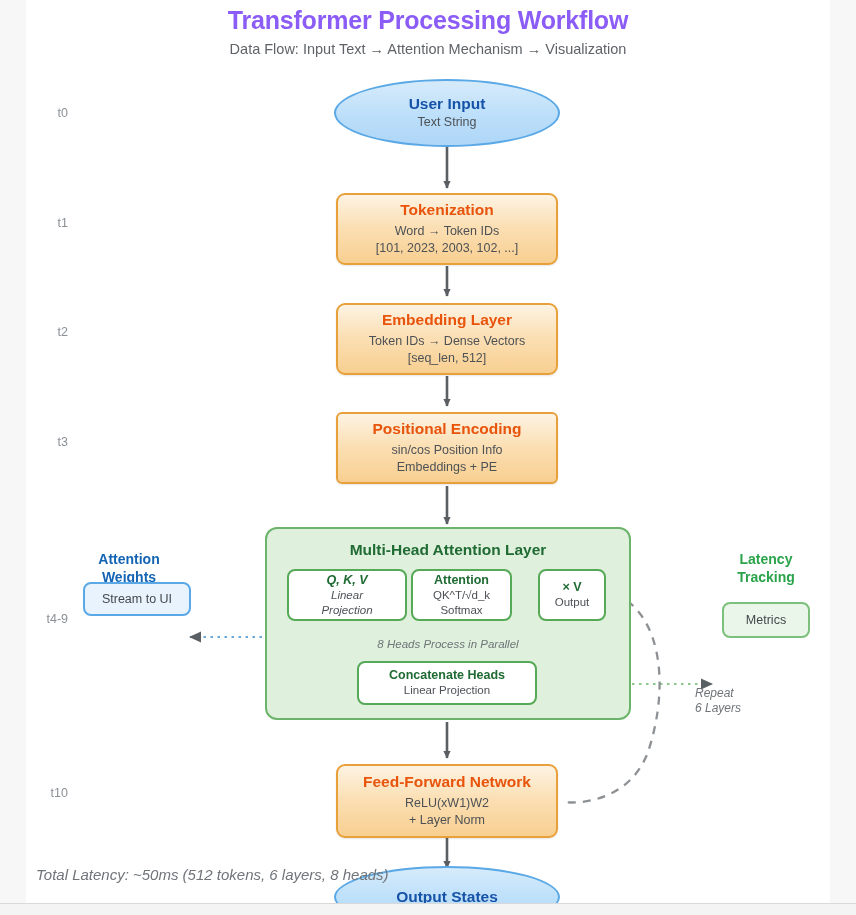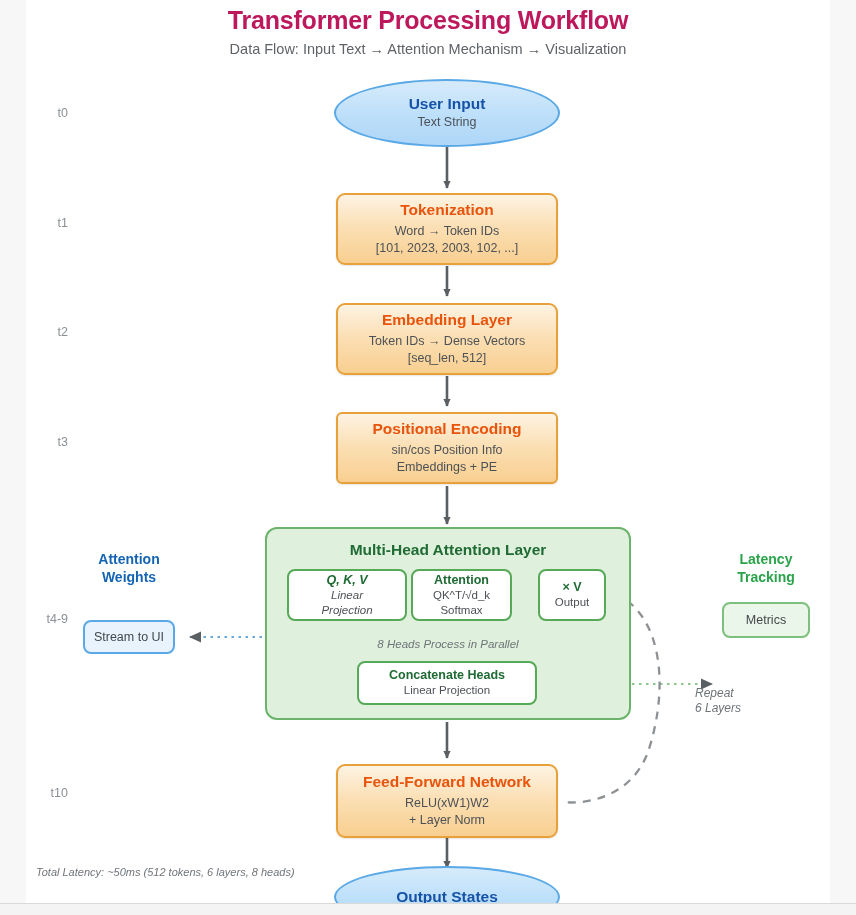--- a/index.html
+++ b/index.html
@@ -52,21 +52,21 @@
 
   
   .title {
     position: absolute;
     left: 0;
     right: 0;
     top: 6px;
     text-align: center;
     font-size: 25px;
     font-weight: bold;
-    color: #be185d;
+    color: #8b5cf6;
     letter-spacing: -0.2px;
   }
   .subtitle {
     position: absolute;
     left: 0;
     right: 0;
     top: 41px;
     text-align: center;
     font-size: 14.5px;
     color: #5f6368;
@@ -221,21 +221,21 @@
   .side-label {
     position: absolute;
     font-size: 12px;
     font-style: italic;
     color: #6e7478;
     line-height: 1.28;
   }
 
   .footnote {
     position: absolute;
-    font-size: 11px;
+    font-size: 15px;
     font-style: italic;
     color: #70757a;
   }
 </style>
 </head>
 <body>
 
 <div id="canvas">
 
   <div class="gutter left"></div>
@@ -336,21 +336,21 @@
 
   <div class="sub-node" style="left:357px; top:661px; width:180px; height:44px;">
     <div class="s-title">Concatenate Heads</div>
     <div class="s-sub">Linear Projection</div>
   </div>
 
   <div class="side-head blue" style="left:58px; top:551px; width:142px;">
     <div>Attention</div>
     <div>Weights</div>
   </div>
-  <div class="chip blue" style="left:83px; top:620px; width:92px; height:34px;">
+  <div class="chip blue" style="left:83px; top:582px; width:108px; height:34px;">
     <span>Stream to UI</span>
   </div>
 
   <div class="side-head green" style="left:695px; top:551px; width:142px;">
     <div>Latency</div>
     <div>Tracking</div>
   </div>
   <div class="chip green" style="left:722px; top:602px; width:88px; height:36px;">
     <span>Metrics</span>
   </div>

